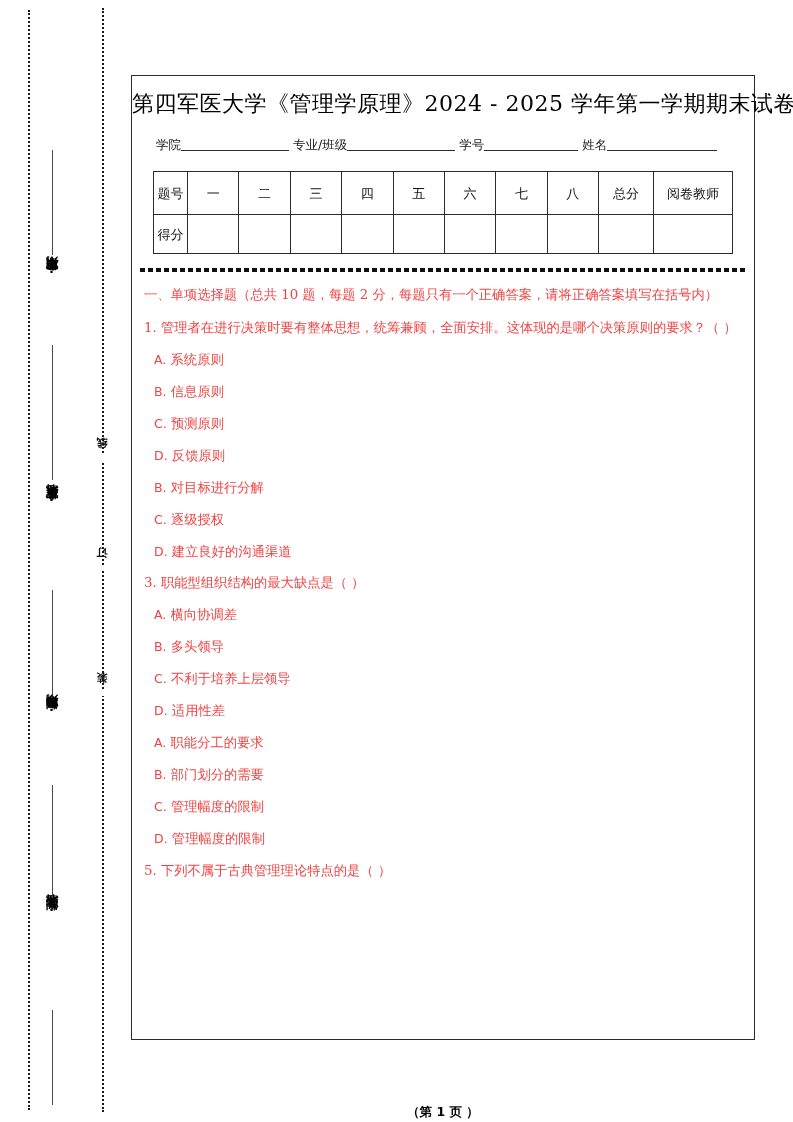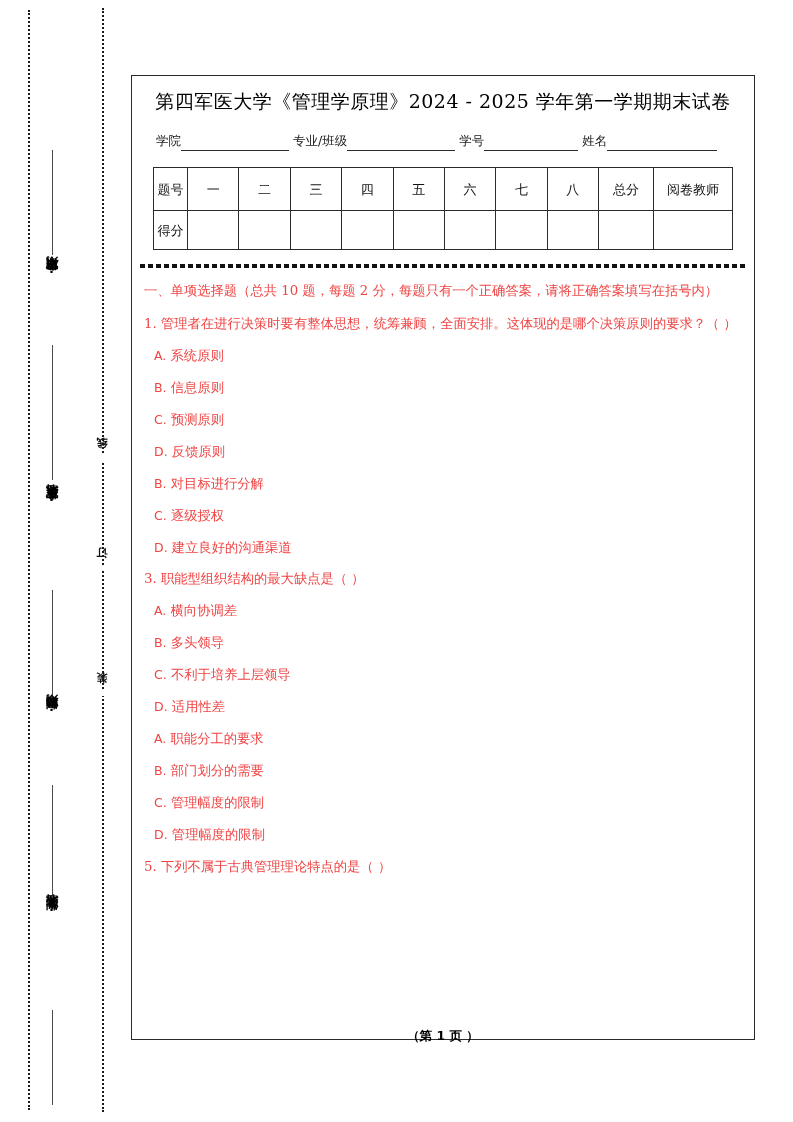--- a/index.html
+++ b/index.html
@@ -64,37 +64,37 @@
     top: 75px;
     width: 624px;
     height: 965px;
     border: 1.5px solid #2b2b2b;
     box-sizing: border-box;
     padding: 0;
   }
 
   #exam-title {
     text-align: center;
-    font-size: 19px;
+    font-size: 22px;
     font-family: "DejaVu Serif", "Liberation Serif", serif;
     letter-spacing: 0.5px;
     margin: 13px 0 0 0;
     white-space: nowrap;
     color: #000;
   }
 
   
   #identity-row {
     display: flex;
     align-items: flex-end;
     margin: 18px 14px 0 24px;
     font-size: 12.5px;
     font-family: "DejaVu Sans", "Liberation Sans", sans-serif;
   }
-  .id-field { display: flex; align-items: flex-end; }
+  .id-field { display: flex; }
   .id-label { white-space: nowrap; padding-bottom: 1px; }
   .id-blank { border-bottom: 1px solid #2b2b2b; height: 13px; }
   .b1 { width: 108px; }
   .b2 { width: 108px; }
   .b3 { width: 94px; }
   .b4 { width: 110px; }
   .gap { width: 4px; }
 
   
   #score-table {
@@ -145,21 +145,21 @@
   .q-option {
     margin: 0 0 12px 10px;
     font-family: "DejaVu Serif", "Liberation Serif", serif;
   }
   .opt-letter { font-family: "DejaVu Sans", "Liberation Sans", sans-serif; font-size: 12.5px; }
 
   
   #footer {
     position: absolute;
     left: 131px;
-    top: 1028px;
+    top: 1104px;
     width: 624px;
     text-align: center;
     font-size: 12.5px;
     font-weight: bold;
     font-family: "DejaVu Sans", "Liberation Sans", sans-serif;
     color: #000;
   }
 </style>
 </head>
 <body>

